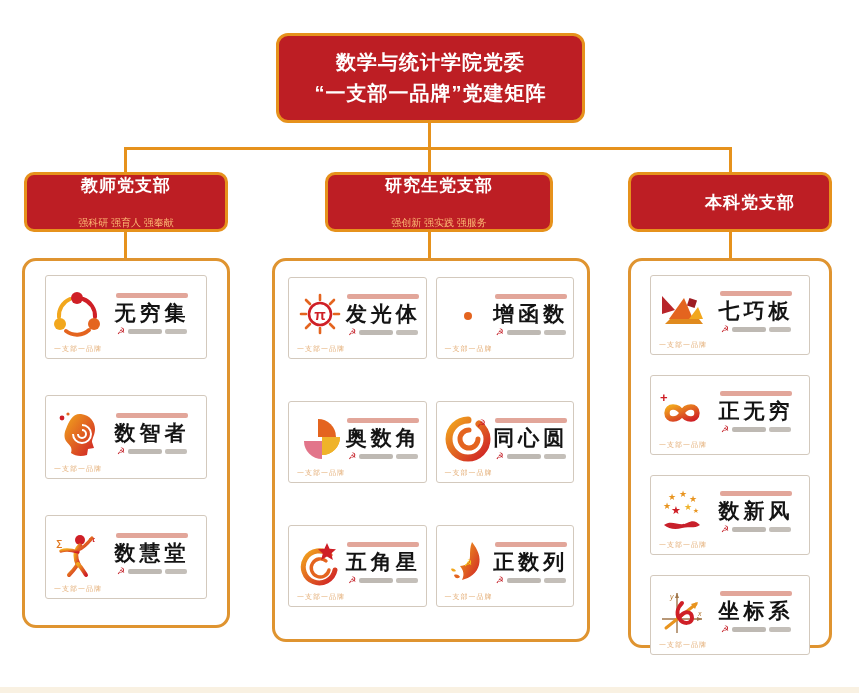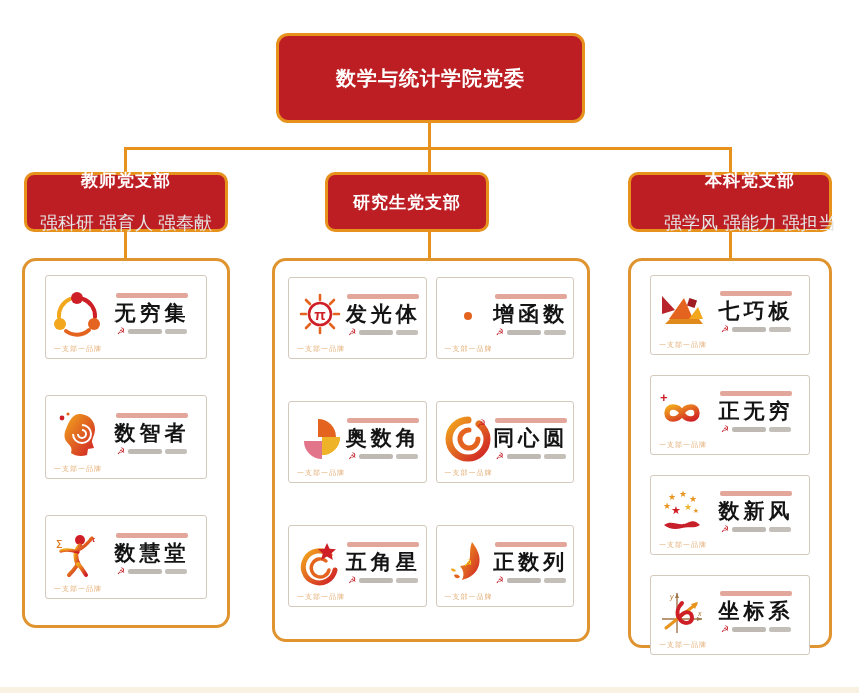--- a/index.html
+++ b/index.html
@@ -15,23 +15,23 @@
            box-sizing:border-box;display:flex;flex-direction:column;
            align-items:center;justify-content:center;}
   .top-box .t{color:#fff;font-weight:bold;font-size:20px;line-height:1.55;
               letter-spacing:1px;white-space:nowrap;}
 
   
   .branch-box{position:absolute;top:172px;height:60px;background:#bd1e24;
               border:3px solid #e6921c;border-radius:10px;box-sizing:border-box;
               display:flex;flex-direction:column;align-items:center;justify-content:center;gap:16px;}
   .branch-box .bt{color:#ffffff;font-weight:bold;font-size:17px;letter-spacing:1px;}
-  .branch-box .bs{color:#e5e5e5;font-size:18px;margin-top:3px;white-space:nowrap;}
+  .branch-box .bs{color:#fdba74;font-size:10px;margin-top:3px;white-space:nowrap;}
   .bb-0{left:24px;width:204px;}
-  .bb-1{left:325px;width:164px;}
+  .bb-1{left:325px;width:228px;}
   .bb-2{left:628px;width:204px;padding-left:40px;}
 
   
   .group{position:absolute;background:#fff;border:3px solid #df9430;border-radius:14px;
          box-sizing:border-box;display:grid;}
   #group-0{left:22px;top:258px;width:208px;height:370px;padding:14px 20px;
            grid-template-columns:1fr;row-gap:36px;align-content:start;}
   #group-1{left:272px;top:258px;width:318px;height:384px;padding:16px 13px;
            grid-template-columns:1fr 1fr;column-gap:9px;row-gap:42px;align-content:start;}
   #group-2{left:628px;top:258px;width:204px;height:390px;padding:14px 19px;
@@ -59,41 +59,42 @@
 
   .bottom-strip{position:absolute;left:0;bottom:0;width:859px;height:6px;background:#f9f1e2;}
 </style>
 </head>
 <body>
 
 <div class="canvas">
 
   <div class="top-box">
     <div class="t">数学与统计学院党委</div>
+    <div class="t">“一支部一品牌”党建矩阵</div>
   </div>
 
   <div class="line" style="left:428px;top:122px;width:3px;height:27px;"></div>
   <div class="line" style="left:124px;top:147px;width:608px;height:3px;"></div>
   <div class="line" style="left:124px;top:147px;width:3px;height:27px;"></div>
   <div class="line" style="left:428px;top:147px;width:3px;height:27px;"></div>
   <div class="line" style="left:729px;top:147px;width:3px;height:27px;"></div>
   <div class="line" style="left:124px;top:230px;width:3px;height:30px;"></div>
   <div class="line" style="left:428px;top:230px;width:3px;height:30px;"></div>
   <div class="line" style="left:729px;top:230px;width:3px;height:30px;"></div>
 
   <div class="branch-box bb-0">
     <div class="bt">教师党支部</div>
     <div class="bs">强科研 强育人 强奉献</div>
   </div>
   <div class="branch-box bb-1">
     <div class="bt">研究生党支部</div>
+    <div class="bs">强创新 强实践 强服务</div>
   </div>
   <div class="branch-box bb-2">
     <div class="bt">本科党支部</div>
-    <div class="bs">强学风 强能力 强担当</div>
   </div>
 
   <div class="group" id="group-0">
       <div class="card">
         <div class="logo">
           <svg viewBox="0 0 48 48">
             <defs>
               <linearGradient id="g-a" x1="0" y1="0" x2="1" y2="1">
 <stop offset="0" stop-color="#f2a71d"></stop>
                 <stop offset="1" stop-color="#cf1f26"></stop>

